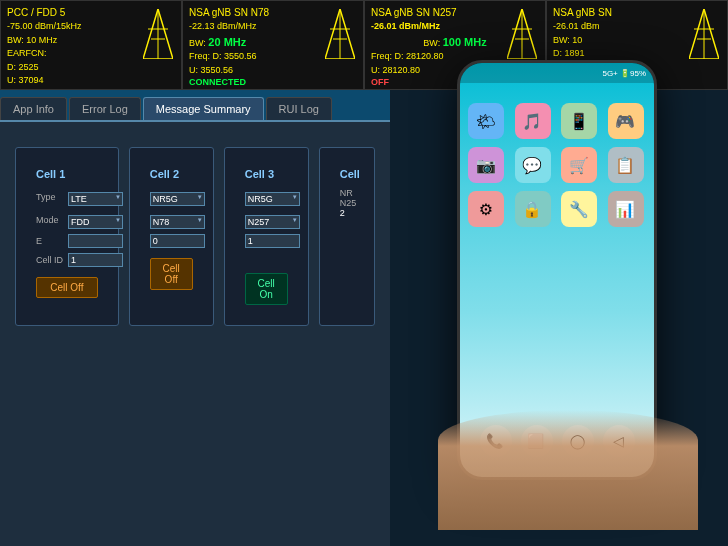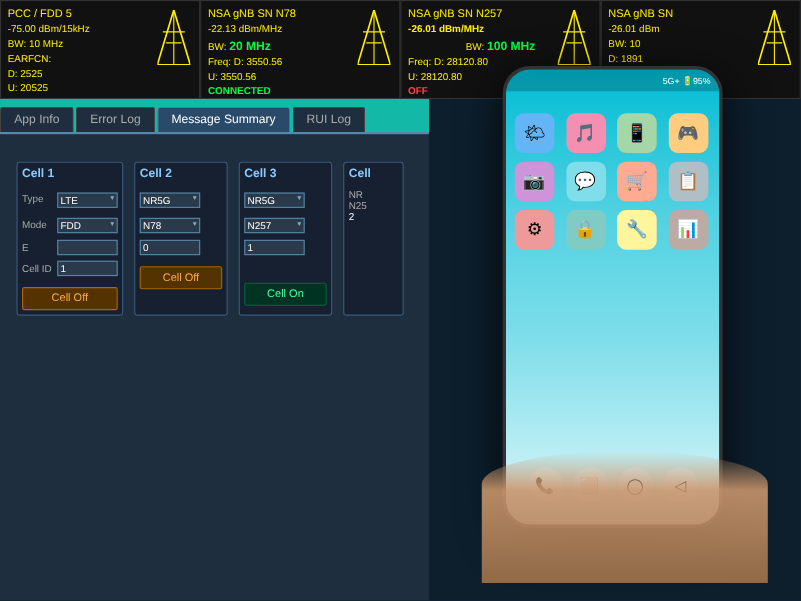--- a/index.html
+++ b/index.html
@@ -55,21 +55,21 @@
       font-size: 9px;
     }
 
     
     .tabs-bar {
       position: absolute;
       top: 90px;
       left: 0;
       width: 390px;
       height: 30px;
-      background: #14b8a6;
+      background: #0c4a6e;
       display: flex;
       align-items: flex-end;
     }
 
     .tab {
       padding: 5px 12px;
       font-size: 11px;
       color: #aaa;
       cursor: pointer;
       border: 1px solid #444;
@@ -101,21 +101,21 @@
     .cells-container {
       display: flex;
       gap: 10px;
       margin-top: 10px;
     }
 
     .cell-panel {
       background: #162030;
       border: 1px solid #3a5a7a;
       border-radius: 3px;
-      padding: 4px;
+      padding: 20px;
       min-width: 85px;
     }
 
     .cell-panel h4 {
       color: #88ccff;
       font-size: 11px;
       margin-bottom: 8px;
     }
 
     .field-row {
@@ -299,21 +299,21 @@
       <span>BW:</span>
       <span>10 MHz</span>
     </div>
     <div class="panel-yellow" style="font-size:9px;">
       <span>EARFCN:</span>
     </div>
     <div class="panel-yellow" style="font-size:9px;">
       D: <span>2525</span>
     </div>
     <div class="panel-yellow" style="font-size:9px;">
-      U: <span>20525</span>
+      U: <span>37094</span>
     </div>
     <div class="connected-badge">CONNECTED</div>
     <svg class="tower-icon" viewBox="0 0 30 50" fill="none">
       <polygon points="15,0 0,50 30,50" fill="none" stroke="#ffee00" stroke-width="1.5"></polygon>
       <line x1="5" y1="20" x2="25" y2="20" stroke="#ffee00" stroke-width="1"></line>
       <line x1="8" y1="30" x2="22" y2="30" stroke="#ffee00" stroke-width="1"></line>
       <line x1="15" y1="0" x2="15" y2="50" stroke="#ffee00" stroke-width="1"></line>
     </svg>
   </div>
 

